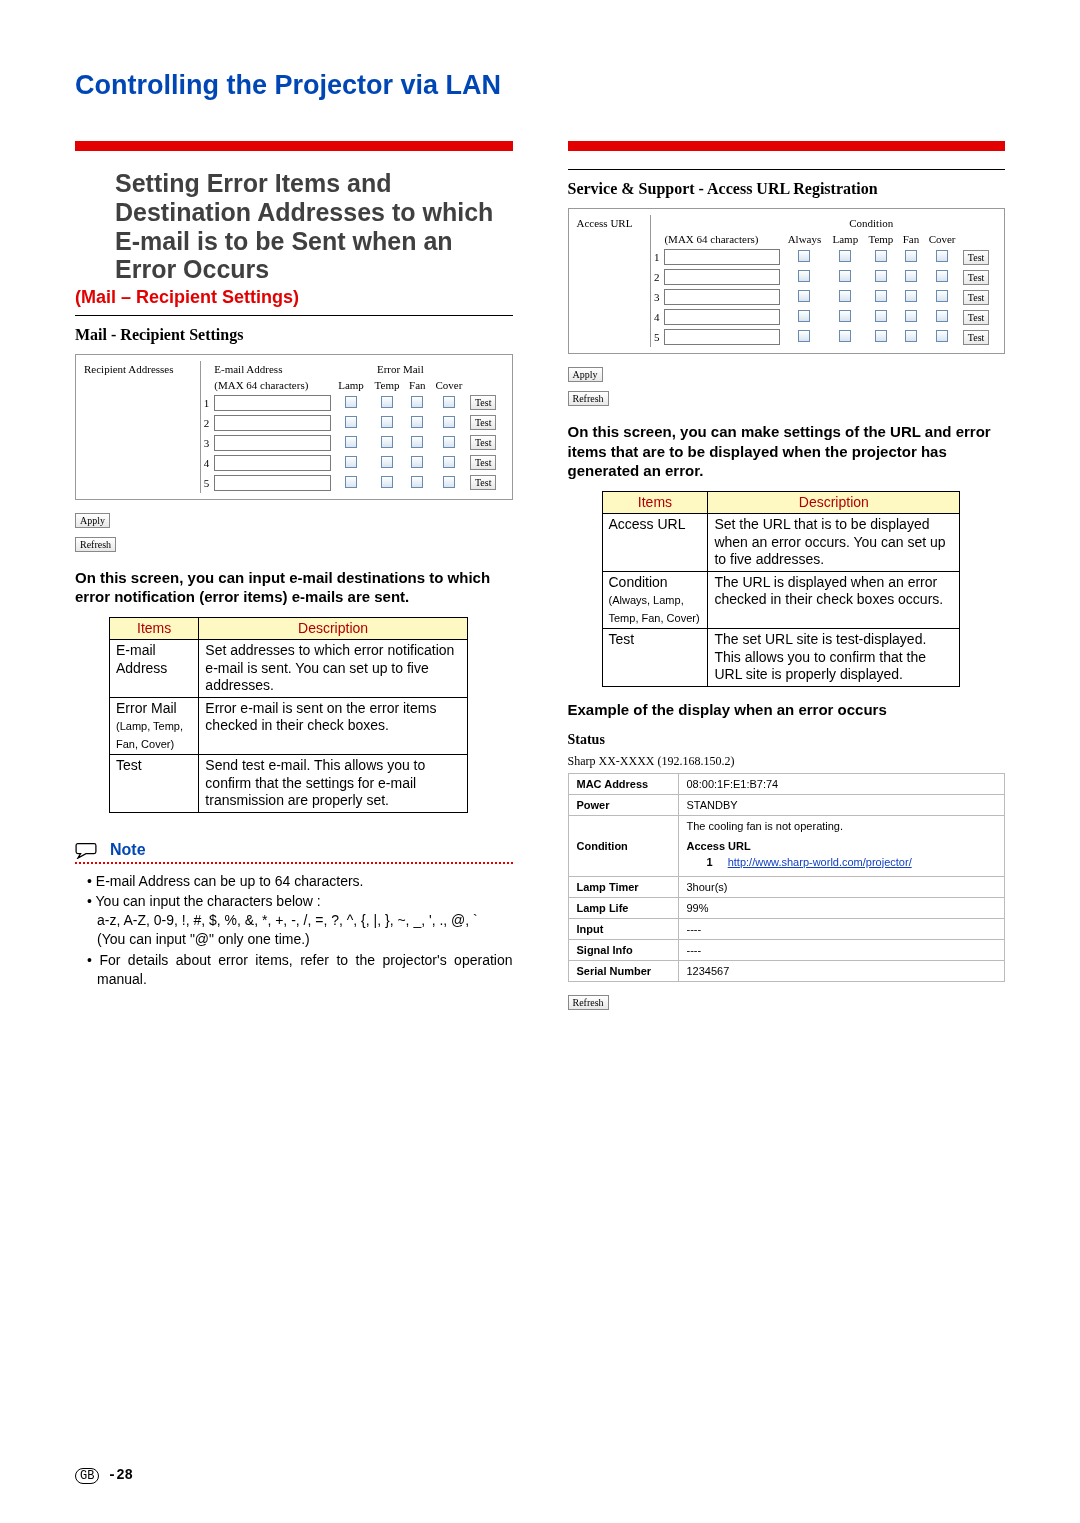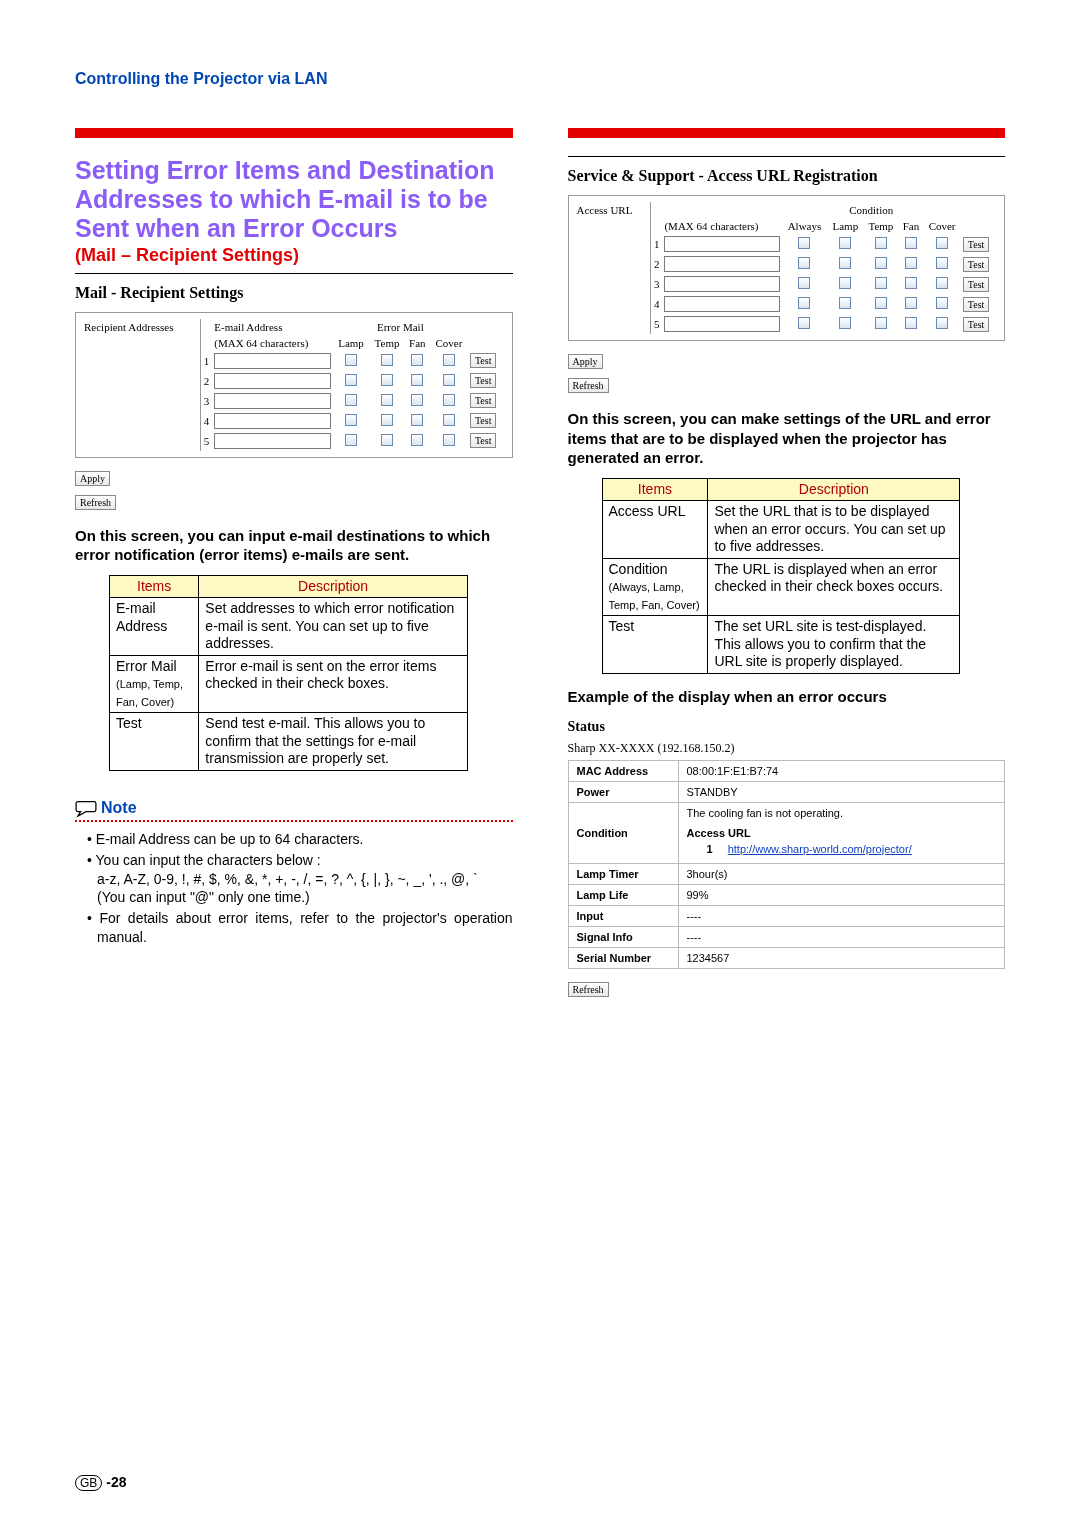--- a/index.html
+++ b/index.html
@@ -6,43 +6,44 @@
   body {
     width: 1080px;
     height: 1523px;
     background: #fff;
     font-family: Arial, Helvetica, sans-serif;
     position: relative;
     padding: 70px 75px 0 75px;
   }
   .page-title {
     color: #0047b5;
-    font-size: 16px;
+    font-size: 27px;
     font-weight: bold;
     margin-bottom: 40px;
   }
   .columns {
     display: flex;
     gap: 55px;
   }
   .col {
     flex: 1;
     min-width: 0;
   }
   .bar-red {
     height: 10px;
     background: #e20000;
     margin-bottom: 18px;
   }
   .section-hd {
     font-family: "Arial Black", Arial, sans-serif;
     font-weight: 900;
-    color: #8b5cf6;
+    color: #404040;
     font-size: 25px;
     line-height: 1.15;
+    margin-left: 40px;
   }
   .section-sub {
     font-family: "Arial Black", Arial, sans-serif;
     font-weight: 900;
     color: #e20000;
     font-size: 18px;
     line-height: 1.25;
   }
   .rule {
     border-top: 1px solid #000;
@@ -131,21 +132,21 @@
     text-align: center;
     background: #fef9c3;
   }
   .desc-table .sub {
     font-size: 11px;
     margin-top: 21px;
   }
   .note-hd {
     display: flex;
     align-items: flex-start;
-    gap: 4px;
+    gap: 13px;
     margin-top: 28px;
   }
   .note-hd .icon {
     width: 22px; height: 18px;
     position: relative;
   }
   .note-hd .icon svg { width: 22px; height: 18px; }
   .note-hd .txt-note {
     color: #0047b5;
     font-weight: bold;
@@ -194,23 +195,24 @@
     text-decoration: underline;
   }
   .example-hd {
     font-size: 15px;
     font-weight: bold;
     margin-top: 14px;
     margin-bottom: 14px;
   }
   .page-num {
     position: absolute;
-    bottom: 33px;
+    bottom: 40px;
     left: 75px;
     font-size: 14px;
+    font-family: Liberation Mono, monospace;
   }
   .page-num .gb {
     border: 1.5px solid #000;
     border-radius: 10px;
     padding: 0 4px;
     font-size: 12px;
   }
   .center { text-align: center; }
 </style>
 </head>

